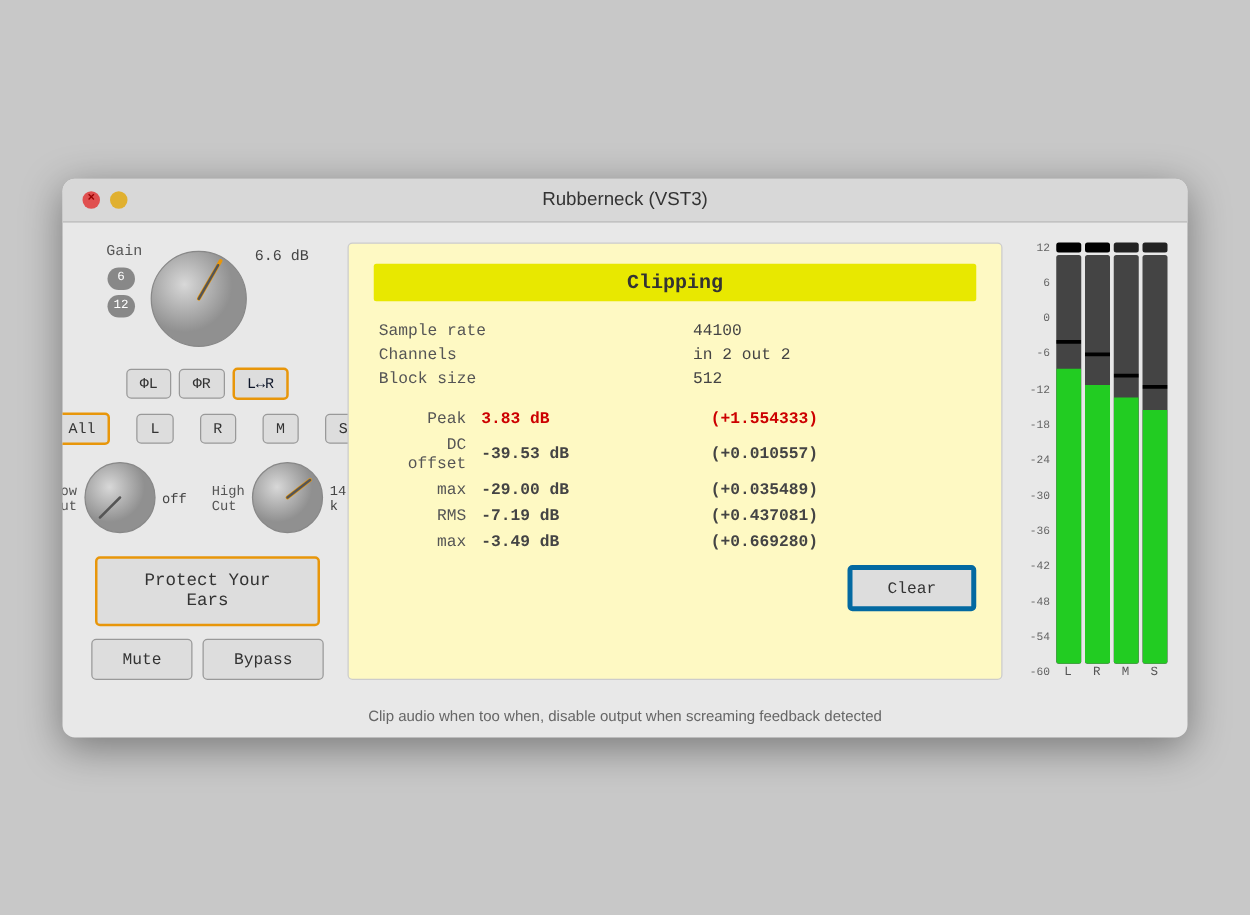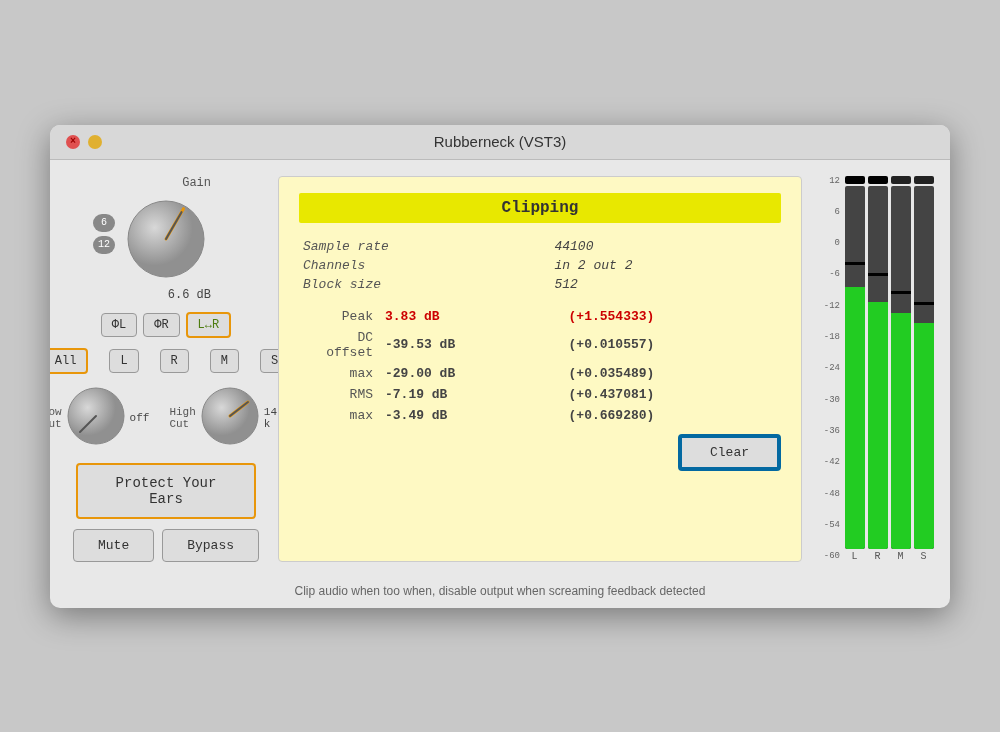--- a/index.html
+++ b/index.html
@@ -67,22 +67,21 @@
     .left-panel {
       display: flex;
       flex-direction: column;
       align-items: center;
       gap: 10px;
       width: 200px;
       flex-shrink: 0;
     }
     .gain-section {
       display: flex;
-      flex-direction: column;
-      align-items: flex-end;
+      align-items: flex-start;
       position: relative;
     }
     .gain-label {
       font-size: 12px;
       color: #555;
       margin-bottom: 4px;
     }
     .knob-container {
       position: relative;
       width: 90px;
@@ -122,21 +121,21 @@
       background: #ddd;
       padding: 4px 10px;
       font-size: 12px;
       border-radius: 4px;
       cursor: pointer;
       font-family: 'Courier New', Courier, monospace;
       color: #333;
     }
     .btn-small.active {
       border: 2px solid #e8960a;
-      color: #4d7c0f;
+      color: #0f172a;
     }
     .channel-buttons {
       display: flex;
       gap: 21px;
       align-items: center;
     }
     .channel-btn {
       border: 1px solid #999;
       background: #ddd;
       padding: 4px 10px;
@@ -221,21 +220,20 @@
     }
     .info-table {
       width: 100%;
       border-collapse: collapse;
       font-size: 13px;
       color: #444;
       margin-bottom: 12px;
     }
     .info-table td {
       padding: 2px 4px;
-      font-style: italic;
     }
     .info-table td:first-child {
       color: #555;
     }
     .stats-table {
       width: 100%;
       font-size: 13px;
       border-collapse: collapse;
     }
     .stats-table td {

